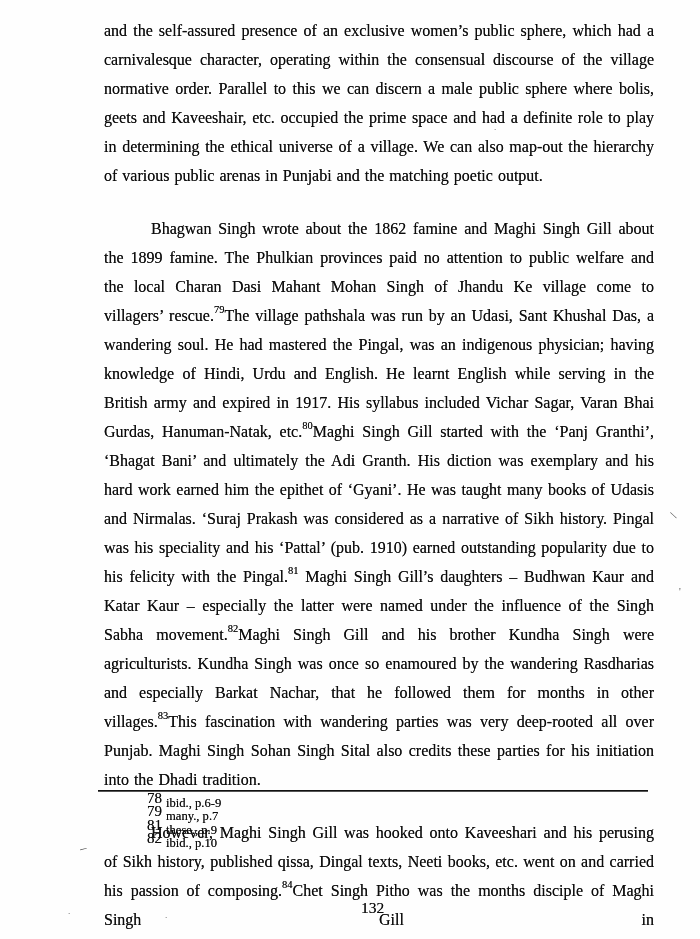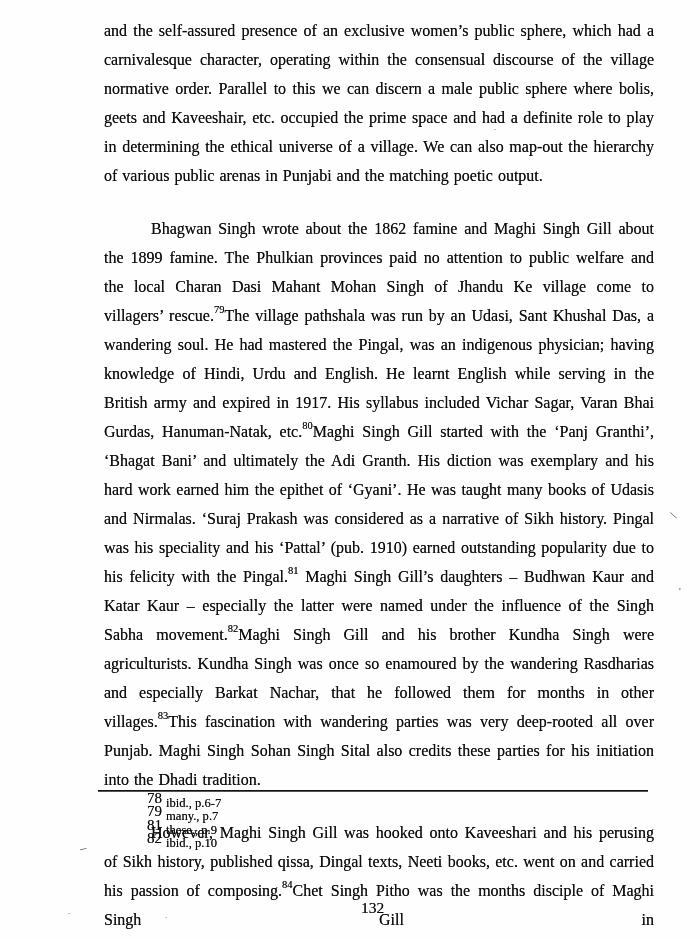--- a/index.html
+++ b/index.html
@@ -96,21 +96,21 @@
 
   <div class="body-text" id="paragraphs">
       <p class="para"><span>and the self-assured presence of an exclusive women’s public sphere, which had a carnivalesque character, operating within the consensual discourse of the village normative order. Parallel to this we can discern a male public sphere where bolis, geets and Kaveeshair, etc. occupied the prime space and had a definite role to play in determining the ethical universe of a village. We can also map-out the hierarchy of various public arenas in Punjabi and the matching poetic output.</span></p>
       <p class="para indent"><span>Bhagwan Singh wrote about the 1862 famine and Maghi Singh Gill about the 1899 famine. The Phulkian provinces paid no attention to public welfare and the local Charan Dasi Mahant Mohan Singh of Jhandu Ke village come to villagers’ rescue.</span><sup class="fnref">79</sup><span>The village pathshala was run by an Udasi, Sant Khushal Das, a wandering soul. He had mastered the Pingal, was an indigenous physician; having knowledge of Hindi, Urdu and English. He learnt English while serving in the British army and expired in 1917. His syllabus included Vichar Sagar, Varan Bhai Gurdas, Hanuman-Natak, etc.</span><sup class="fnref">80</sup><span>Maghi Singh Gill started with the ‘Panj Granthi’, ‘Bhagat Bani’ and ultimately the Adi Granth. His diction was exemplary and his hard work earned him the epithet of ‘Gyani’. He was taught many books of Udasis and Nirmalas. ‘Suraj Prakash was considered as a narrative of Sikh history. Pingal was his speciality and his ‘Pattal’ (pub. 1910) earned outstanding popularity due to his felicity with the Pingal.</span><sup class="fnref">81</sup><span> Maghi Singh Gill’s daughters – Budhwan Kaur and Katar Kaur – especially the latter were named under the influence of the Singh Sabha movement.</span><sup class="fnref">82</sup><span>Maghi Singh Gill and his brother Kundha Singh were agriculturists. Kundha Singh was once so enamoured by the wandering Rasdharias and especially Barkat Nachar, that he followed them for months in other villages.</span><sup class="fnref">83</sup><span>This fascination with wandering parties was very deep-rooted all over Punjab. Maghi Singh Sohan Singh Sital also credits these parties for his initiation into the Dhadi tradition.</span></p>
       <p class="para indent last-full"><span>However, Maghi Singh Gill was hooked onto Kaveeshari and his perusing of Sikh history, published qissa, Dingal texts, Neeti books, etc. went on and carried his passion of composing.</span><sup class="fnref">84</sup><span>Chet Singh Pitho was the months disciple of Maghi Singh Gill in</span></p>
     </div>
 
   <div class="footnote-rule"></div>
 
   <div class="footnotes" id="footnotes">
-      <div class="footnote"><span class="fn-num">78</span><span class="fn-text">ibid., p.6-7</span></div>
+      <div class="footnote"><span class="fn-num">78</span><span class="fn-text">ibid., p.6-9</span></div>
       <div class="footnote"><span class="fn-num">79</span><span class="fn-text">many., p.7</span></div>
       <div class="footnote"><span class="fn-num">81</span><span class="fn-text">these., p.9</span></div>
       <div class="footnote"><span class="fn-num">82</span><span class="fn-text">ibid., p.10</span></div>
     </div>
 
   <div class="page-number">132</div>
 
   <div id="artifacts">
       <span class="artifact" style="left: 391px; top: 26px; font-size: 9px; transform: rotate(0deg);">.</span>
       <span class="artifact" style="left: 494px; top: 122px; font-size: 9px; transform: rotate(0deg);">.</span>

